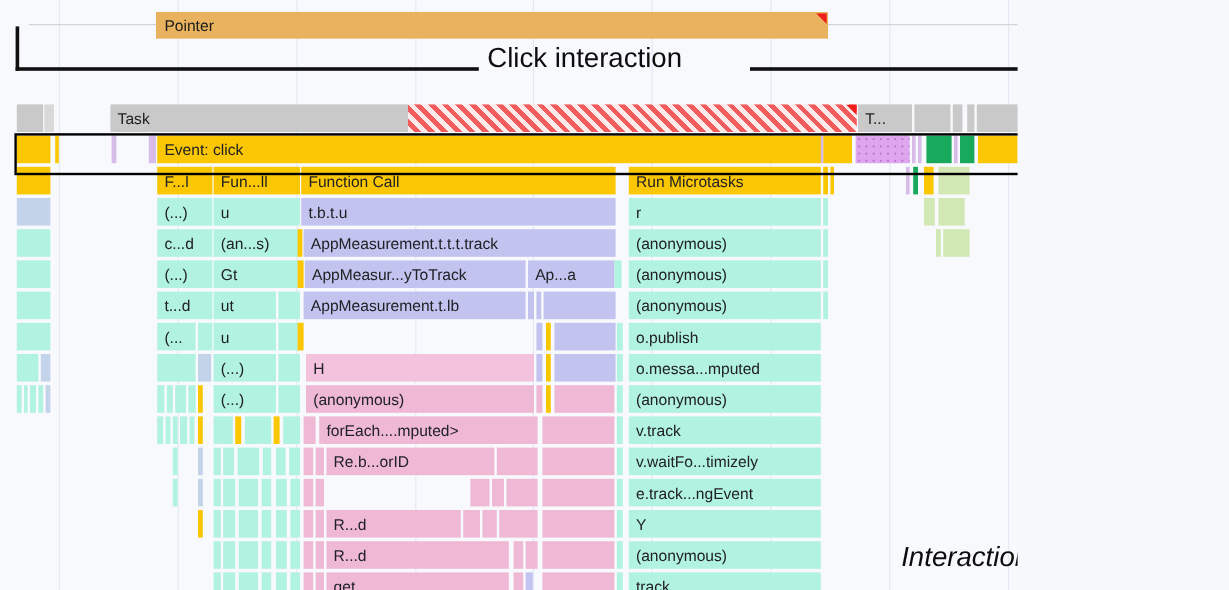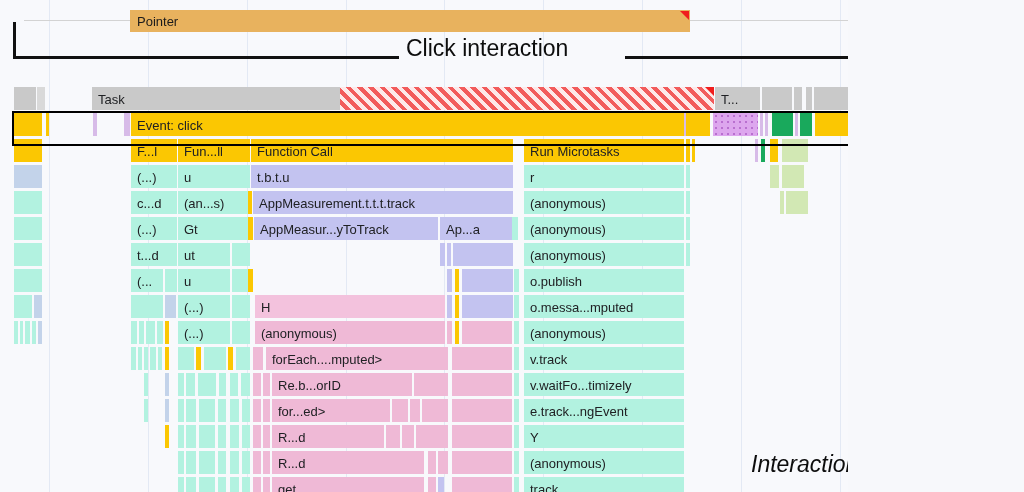--- a/index.html
+++ b/index.html
@@ -231,20 +231,23 @@
       </div>
       <div class="row" style="top: 242px;">
         <div class="cell c-teal" style="left: 14px; width: 28px;"></div>
         <div class="cell c-teal" style="left: 131px; width: 46px;">
           <span class="t">t...d</span>
         </div>
         <div class="cell c-teal" style="left: 178px; width: 52px;">
           <span class="t">ut</span>
         </div>
         <div class="cell c-teal" style="left: 232px; width: 18px;"></div>
+        <div class="cell c-purple" style="left: 253px; width: 185px;">
+          <span class="t">AppMeasurement.t.lb</span>
+        </div>
         <div class="cell c-purple" style="left: 440px; width: 5px;"></div>
         <div class="cell c-purple" style="left: 447px; width: 4px;"></div>
         <div class="cell c-purple" style="left: 453px; width: 60px;"></div>
         <div class="cell c-teal" style="left: 524px; width: 160px;">
           <span class="t">(anonymous)</span>
         </div>
         <div class="cell c-teal" style="left: 686px; width: 4px;"></div>
       </div>
       <div class="row" style="top: 268px;">
         <div class="cell c-teal" style="left: 14px; width: 28px;"></div>
@@ -358,23 +361,20 @@
         <div class="cell c-teal" style="left: 144px; width: 4px;"></div>
         <div class="cell c-blue" style="left: 165px; width: 4px;"></div>
         <div class="cell c-teal" style="left: 178px; width: 6px;"></div>
         <div class="cell c-teal" style="left: 186px; width: 10px;"></div>
         <div class="cell c-teal" style="left: 199px; width: 16px;"></div>
         <div class="cell c-teal" style="left: 218px; width: 8px;"></div>
         <div class="cell c-teal" style="left: 230px; width: 9px;"></div>
         <div class="cell c-teal" style="left: 242px; width: 8px;"></div>
         <div class="cell c-pink2" style="left: 253px; width: 8px;"></div>
         <div class="cell c-pink2" style="left: 263px; width: 7px;"></div>
-        <div class="cell c-pink2" style="left: 272px; width: 118px;">
-          <span class="t">for...ed&gt;</span>
-        </div>
         <div class="cell c-pink2" style="left: 392px; width: 16px;"></div>
         <div class="cell c-pink2" style="left: 410px; width: 10px;"></div>
         <div class="cell c-pink2" style="left: 422px; width: 26px;"></div>
         <div class="cell c-pink2" style="left: 452px; width: 60px;"></div>
         <div class="cell c-teal" style="left: 524px; width: 160px;">
           <span class="t">e.track...ngEvent</span>
         </div>
         <div class="cell c-teal" style="left: 514px; width: 5px;"></div>
       </div>
       <div class="row" style="top: 424px;">

